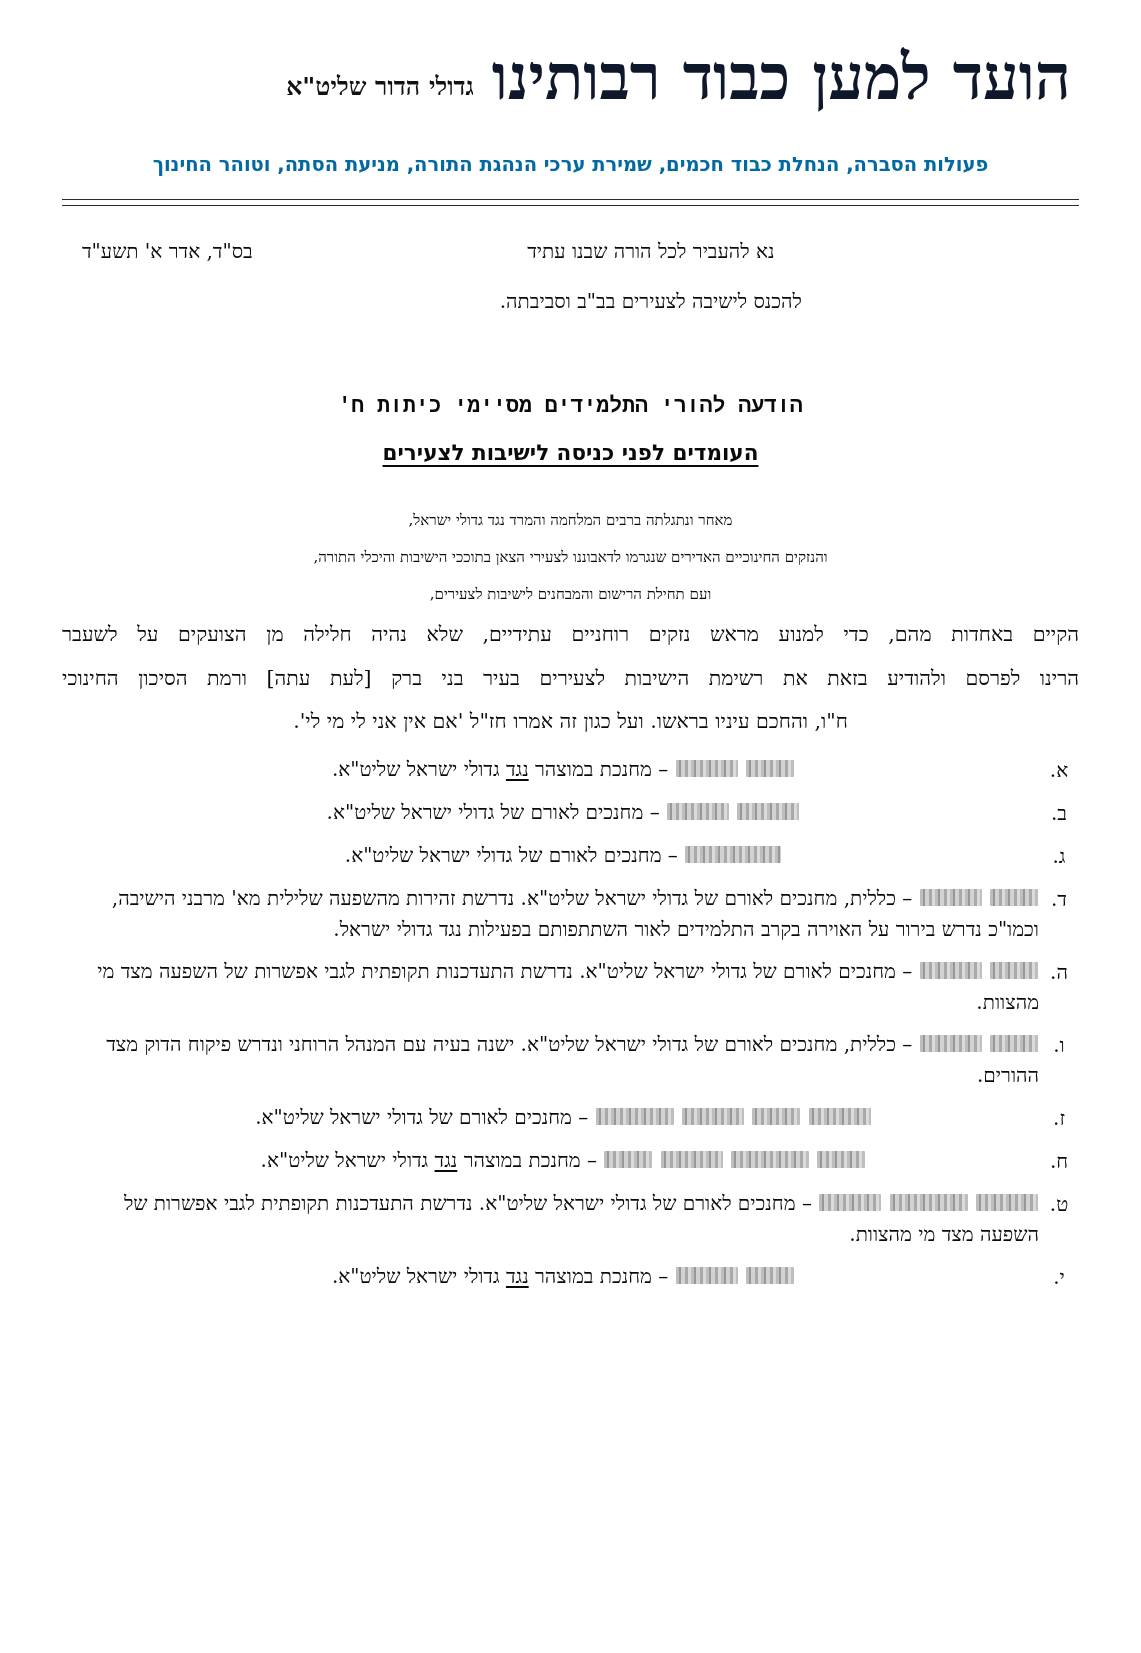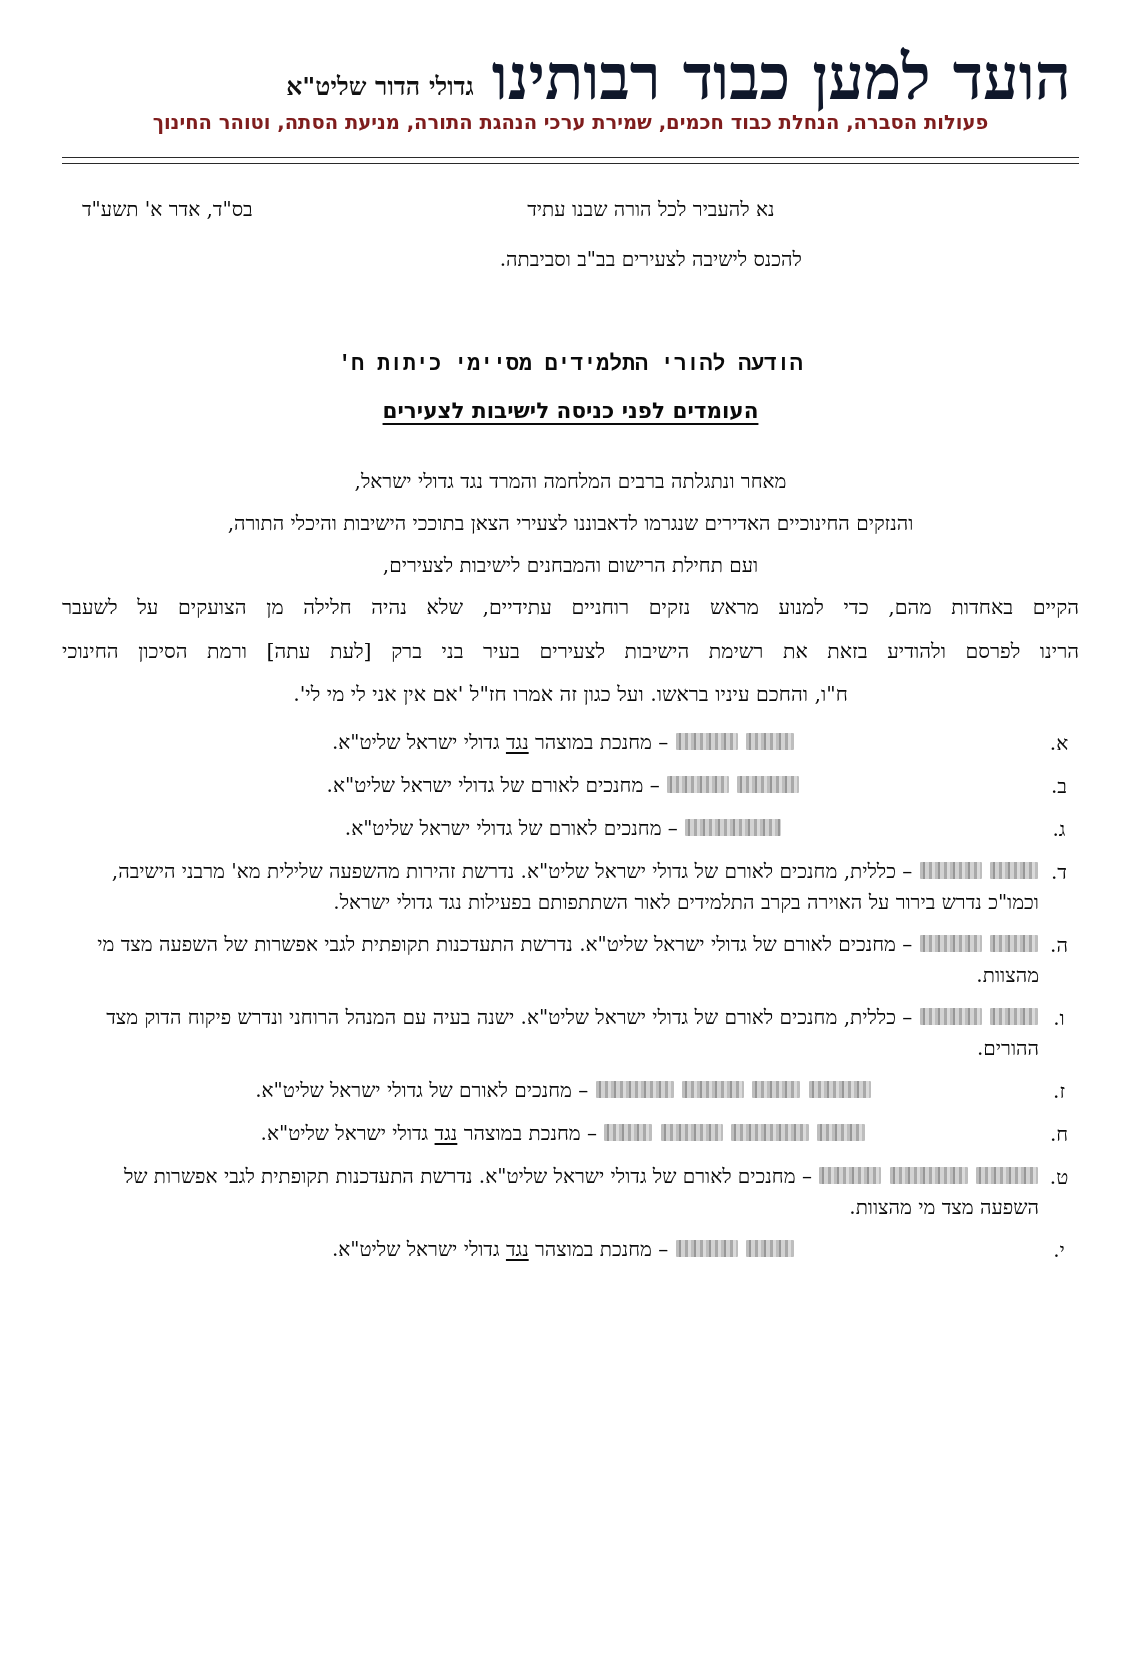--- a/index.html
+++ b/index.html
@@ -53,21 +53,22 @@
     position: relative;
     top: -4px;
   }
 
   .tagline {
     text-align: center;
     font-family: "DejaVu Sans", "Liberation Sans", sans-serif;
     font-weight: 700;
     font-size: 19.5px;
     line-height: 1.3;
-    color: #7f1d1d;
+    margin-top: 42px;
+    color: #0369a1;
     white-space: nowrap;
   }
 
   .rule {
     margin-top: 22px;
     height: 5px;
     border-top: 1.5px solid #2a2a2a;
     border-bottom: 1.5px solid #2a2a2a;
     background: #fff;
     width: 100%;
@@ -119,21 +120,21 @@
     margin-top: 22px;
     text-decoration: underline;
     text-underline-offset: 5px;
     white-space: nowrap;
   }
 
   
   .body-block {
     margin-top: 48px;
     font-family: "DejaVu Serif", "Liberation Serif", serif;
-    font-size: 20px;
+    font-size: 15px;
     line-height: 1;
   }
   .body-line {
     text-align: center;
     margin-bottom: 22px;
     white-space: nowrap;
   }
   .body-block-just {
     margin-top: 22px;
     font-family: "DejaVu Serif", "Liberation Serif", serif;

